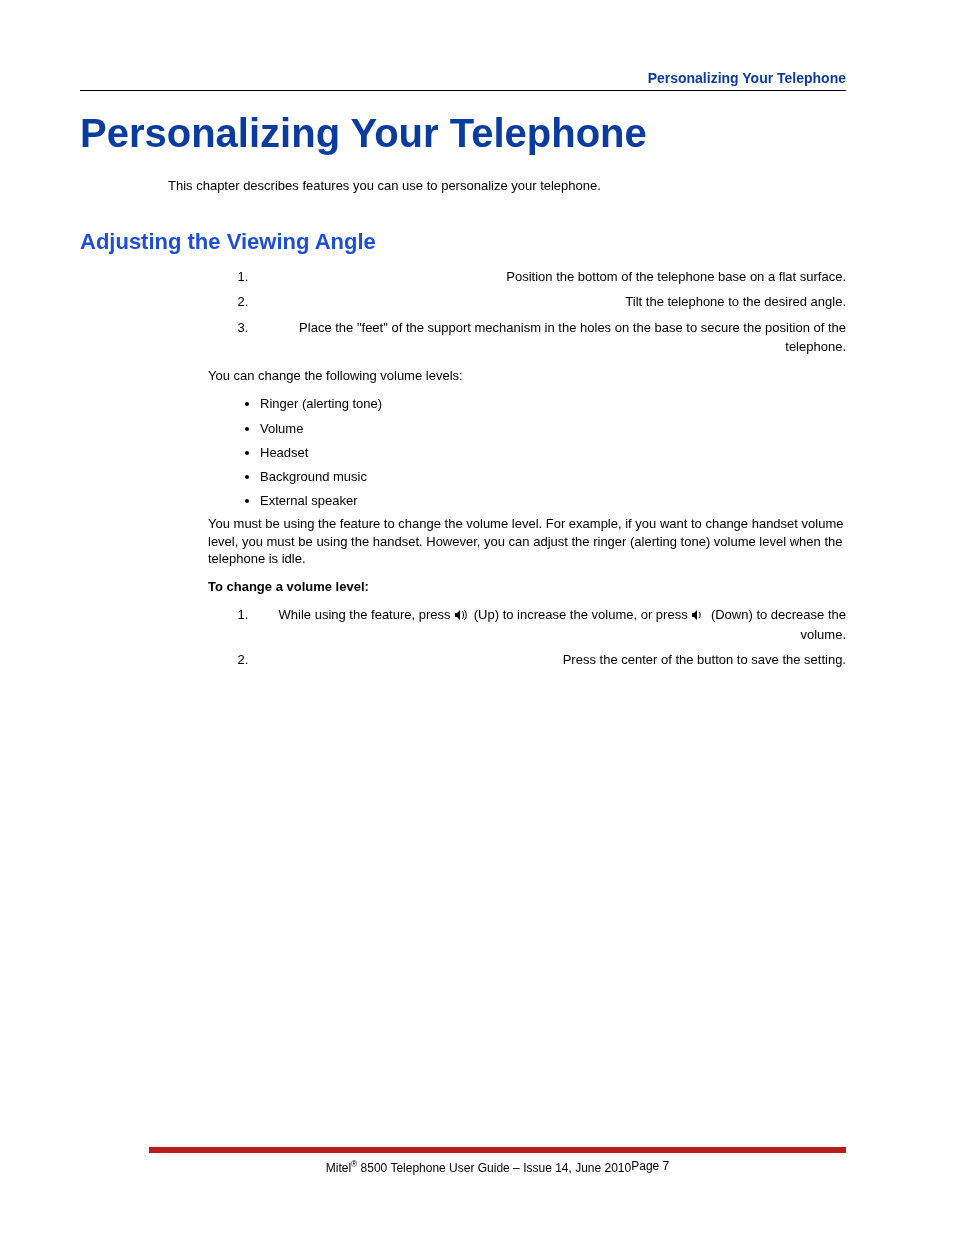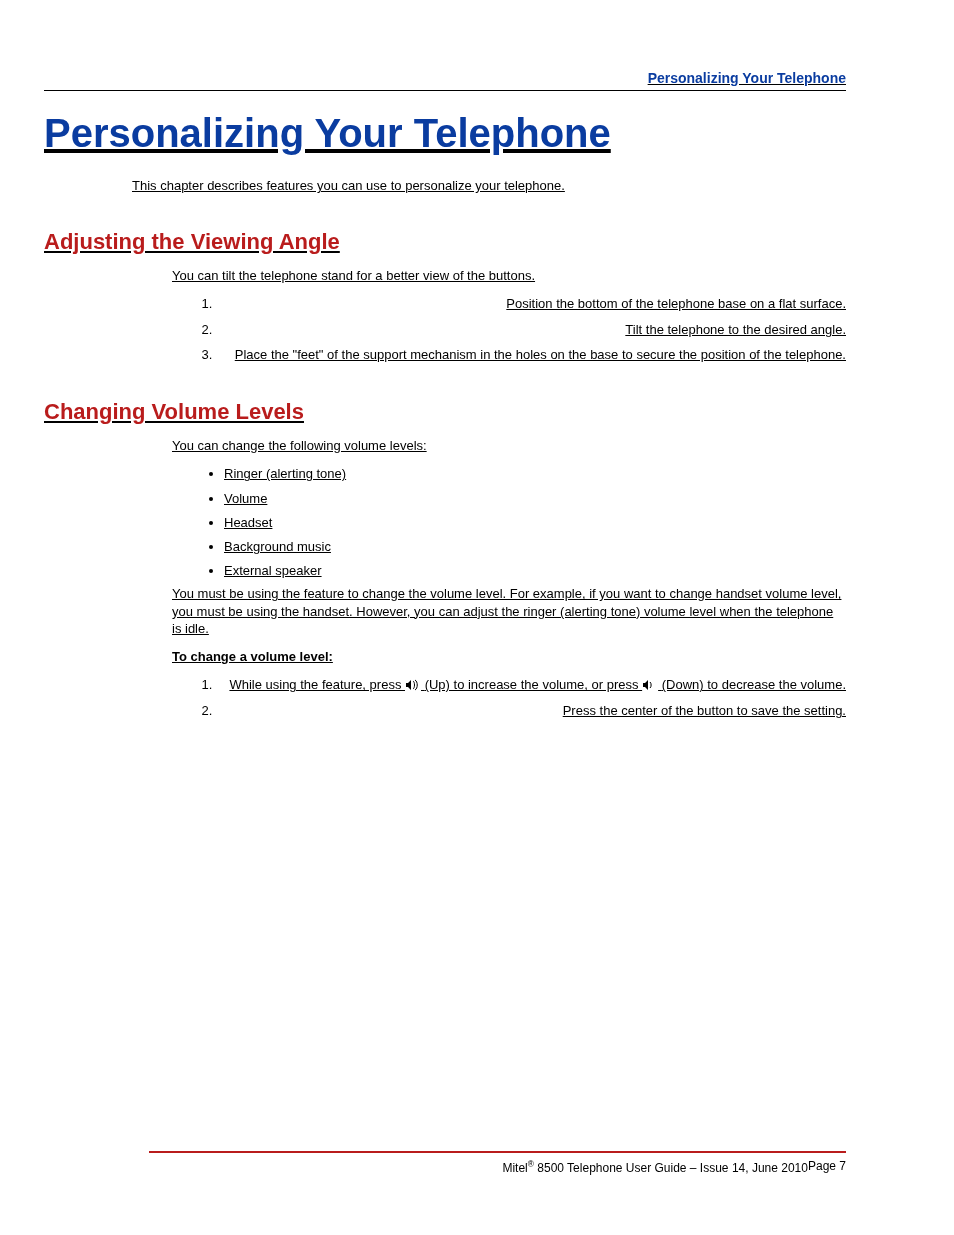--- a/index.html
+++ b/index.html
@@ -7,23 +7,22 @@
     padding: 0;
     font-family: Arial, Helvetica, sans-serif;
     color: #000;
     background: #fff;
     font-size: 13px;
   }
   .page {
     width: 954px;
     height: 1235px;
     box-sizing: border-box;
-    padding: 70px 108px 60px 44px;
+    padding: 70px 108px 60px 80px;
     position: relative;
-    text-decoration: underline;
   }
   .running-head {
     text-align: right;
     color: #0a3ca0;
     font-weight: bold;
     font-size: 14px;
     border-bottom: 1.5px solid #000;
     padding-bottom: 4px;
     margin-bottom: 20px;
   }
@@ -35,21 +34,21 @@
     font-size: 40px;
     margin: 10px 0 22px 0;
     letter-spacing: 0px;
   }
   .intro {
     margin-left: 88px;
     margin-bottom: 34px;
     line-height: 1.3;
   }
   h2.section {
-    color: #b91c1c;
+    color: #1d4ed8;
     font-size: 22px;
     font-weight: bold;
     margin: 20px 0 12px 0;
   }
   .body-block {
     margin-left: 128px;
   }
   .body-block p {
     margin: 0 0 10px 0;
     line-height: 1.35;
@@ -75,25 +74,25 @@
     list-style: disc;
   }
   ul.bullets li {
     margin-bottom: 4px;
   }
   .footer {
     position: absolute;
     left: 108px;
     right: 108px;
     bottom: 60px;
-    border-top: 2px solid #b91c1c;
+    border-top: 6px solid #b91c1c;
     padding-top: 6px;
     font-size: 12px;
     display: flex;
-    justify-content: flex-end;
+    justify-content: center;
     margin-left: 41px;
   }
   .icon-speaker {
     display: inline-block;
     vertical-align: -2px;
     width: 14px;
     height: 12px;
     margin: 0 1px;
   }
   sup { font-size: 0.7em; }
@@ -104,29 +103,27 @@
 <div class="page">
 
   <div class="running-head">Personalizing Your Telephone</div>
 
   <h1 class="chapter-title">Personalizing Your Telephone</h1>
 
   <p class="intro">This chapter describes features you can use to personalize your telephone.</p>
 
   <h2 class="section">Adjusting the Viewing Angle</h2>
   <div class="body-block">
-    <p>You can tilt the telephone stand for a better view of the buttons.</p>
     <ol class="steps">
       <li>Position the bottom of the telephone base on a flat surface.</li>
       <li>Tilt the telephone to the desired angle.</li>
       <li>Place the "feet" of the support mechanism in the holes on the base to secure the position of the telephone.</li>
     </ol>
   </div>
 
-  <h2 class="section" style="margin-top:34px">Changing Volume Levels</h2>
   <div class="body-block">
     <p>You can change the following volume levels:</p>
     <ul class="bullets">
       <li>Ringer (alerting tone)</li>
       <li>Volume</li>
       <li>Headset</li>
       <li>Background music</li>
       <li>External speaker</li>
     </ul>
     <p>You must be using the feature to change the volume level. For example, if you want to change handset volume level, you must be using the handset. However, you can adjust the ringer (alerting tone) volume level when the telephone is idle.</p>

